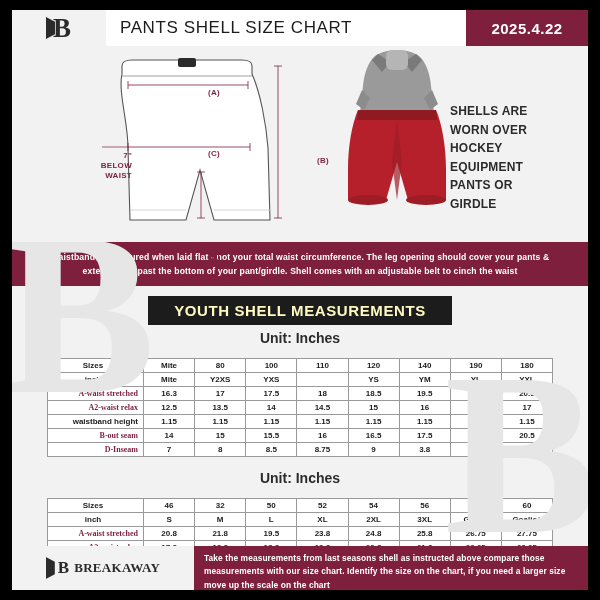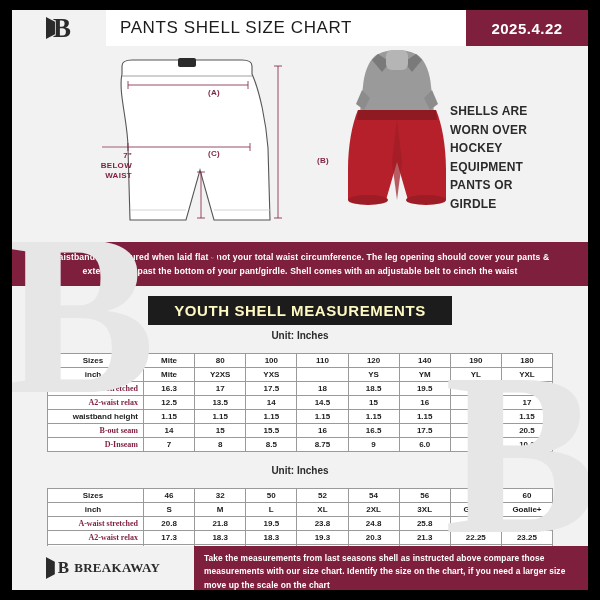--- a/index.html
+++ b/index.html
@@ -144,21 +144,21 @@
     background: #1c1c1c;
     color: #fef9c3;
     font-size: 15px;
     font-weight: bold;
     letter-spacing: .6px;
     padding: 6px 26px;
     text-align: left;
   }
   .unit {
     text-align: center;
-    font-size: 10px;
+    font-size: 14px;
     font-weight: bold;
     color: #2b2b2b;
     padding: 5px 0 4px;
   }
 
   
   table.size {
     border-collapse: collapse;
     margin: 8px auto;
     width: 506px;
@@ -383,21 +383,21 @@
             <td>19</td>
             <td>20.5</td>
           </tr>
           <tr>
             <td class="rowhead acc">D-Inseam</td>
             <td>7</td>
             <td>8</td>
             <td>8.5</td>
             <td>8.75</td>
             <td>9</td>
-            <td>6.0</td>
+            <td>3.8</td>
             <td>9.75</td>
             <td>10.3</td>
           </tr>
         </tbody>
     </table>
 
     <div class="unit">Unit: Inches</div>
     <table class="size">
       <tbody id="adult-body">
           <tr class="hdr">

